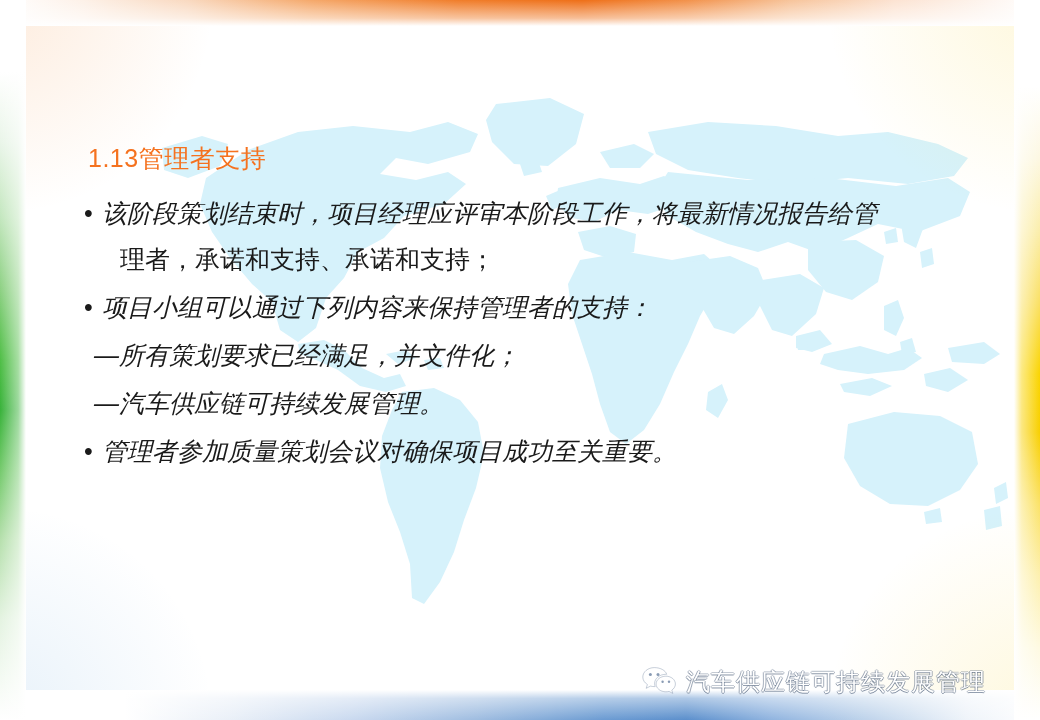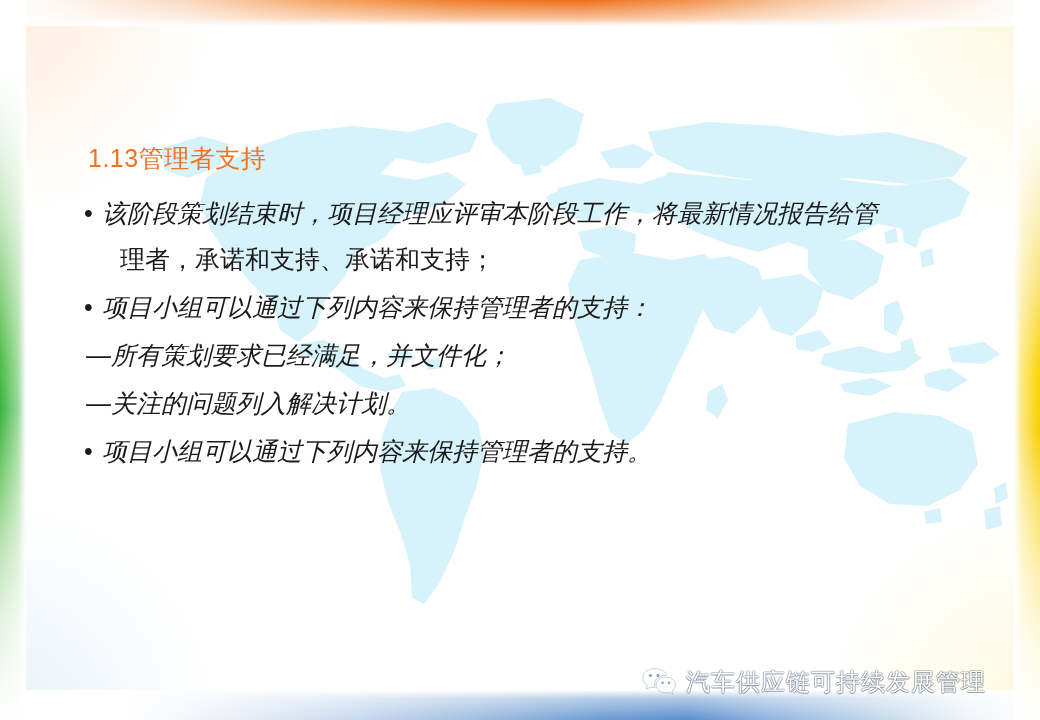--- a/index.html
+++ b/index.html
@@ -171,30 +171,30 @@
     font-size: 25px;
     line-height: 46px;
     color: #1a1a1a;
   }
   .bullet-text-l1 { display: block; font-style: italic; }
   .bullet-text-l2 { display: block; padding-left: 18px; }
 
   .dash-item {
     padding-left: 6px;
     margin-bottom: 2px;
+    margin-left: 8px;
   }
 
   
   .watermark {
     position: absolute;
     z-index: 4;
     right: 54px;
     bottom: 22px;
     display: flex;
-    align-items: center;
     gap: 10px;
   }
   .wechat-icon {
     width: 34px;
     height: 30px;
     flex: 0 0 auto;
     opacity: 0.95;
   }
   .watermark-text {
     font-size: 24px;
@@ -313,26 +313,26 @@
       <div class="line bullet-item">
         <span class="bullet-dot">•</span>
         <span class="bullet-text-l1">项目小组可以通过下列内容来保持管理者的支持：</span>
       </div>
 
       <div class="line dash-item">
         <span class="bullet-text-l1">—所有策划要求已经满足，并文件化；</span>
       </div>
 
       <div class="line dash-item">
-        <span class="bullet-text-l1">—关注的问题列入解决计划。</span>
+        <span class="bullet-text-l1">—汽车供应链可持续发展管理。</span>
       </div>
 
       <div class="line bullet-item">
         <span class="bullet-dot">•</span>
-        <span class="bullet-text-l1">项目小组可以通过下列内容来保持管理者的支持。</span>
+        <span class="bullet-text-l1">管理者参加质量策划会议对确保项目成功至关重要。</span>
       </div>
 
     </div>
   </div>
 
   <div class="watermark">
     <span class="wechat-icon">
       <svg viewBox="0 0 34 30" xmlns="http://www.w3.org/2000/svg" aria-hidden="true">
         <g fill="#ffffff" stroke="rgba(70,95,130,0.45)" stroke-width="0.7">
           <path d="M12.3,1.6 C5.9,1.6 0.8,5.9 0.8,11.1 C0.8,14.1 2.6,16.8 5.4,18.5

